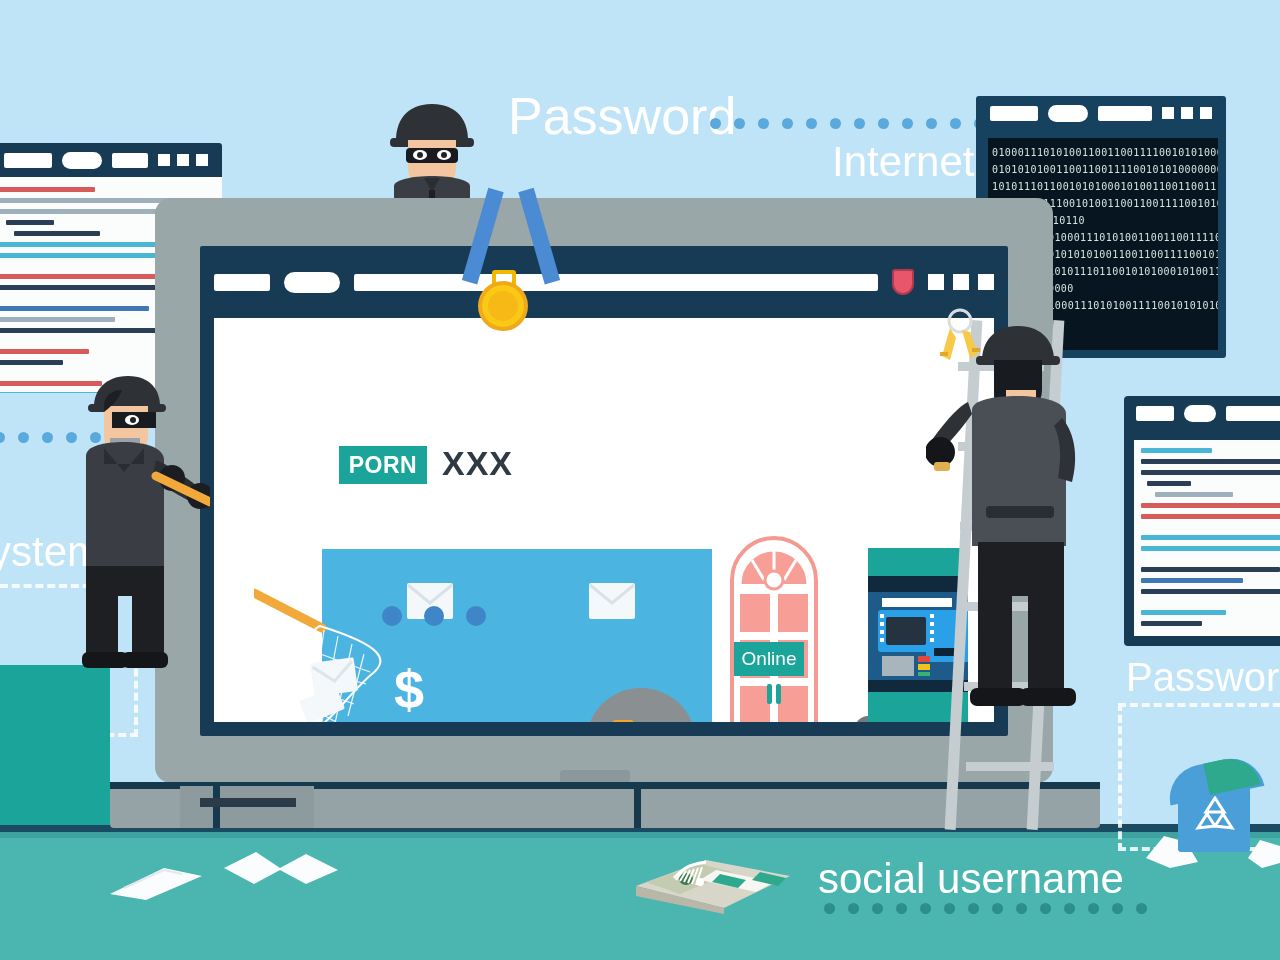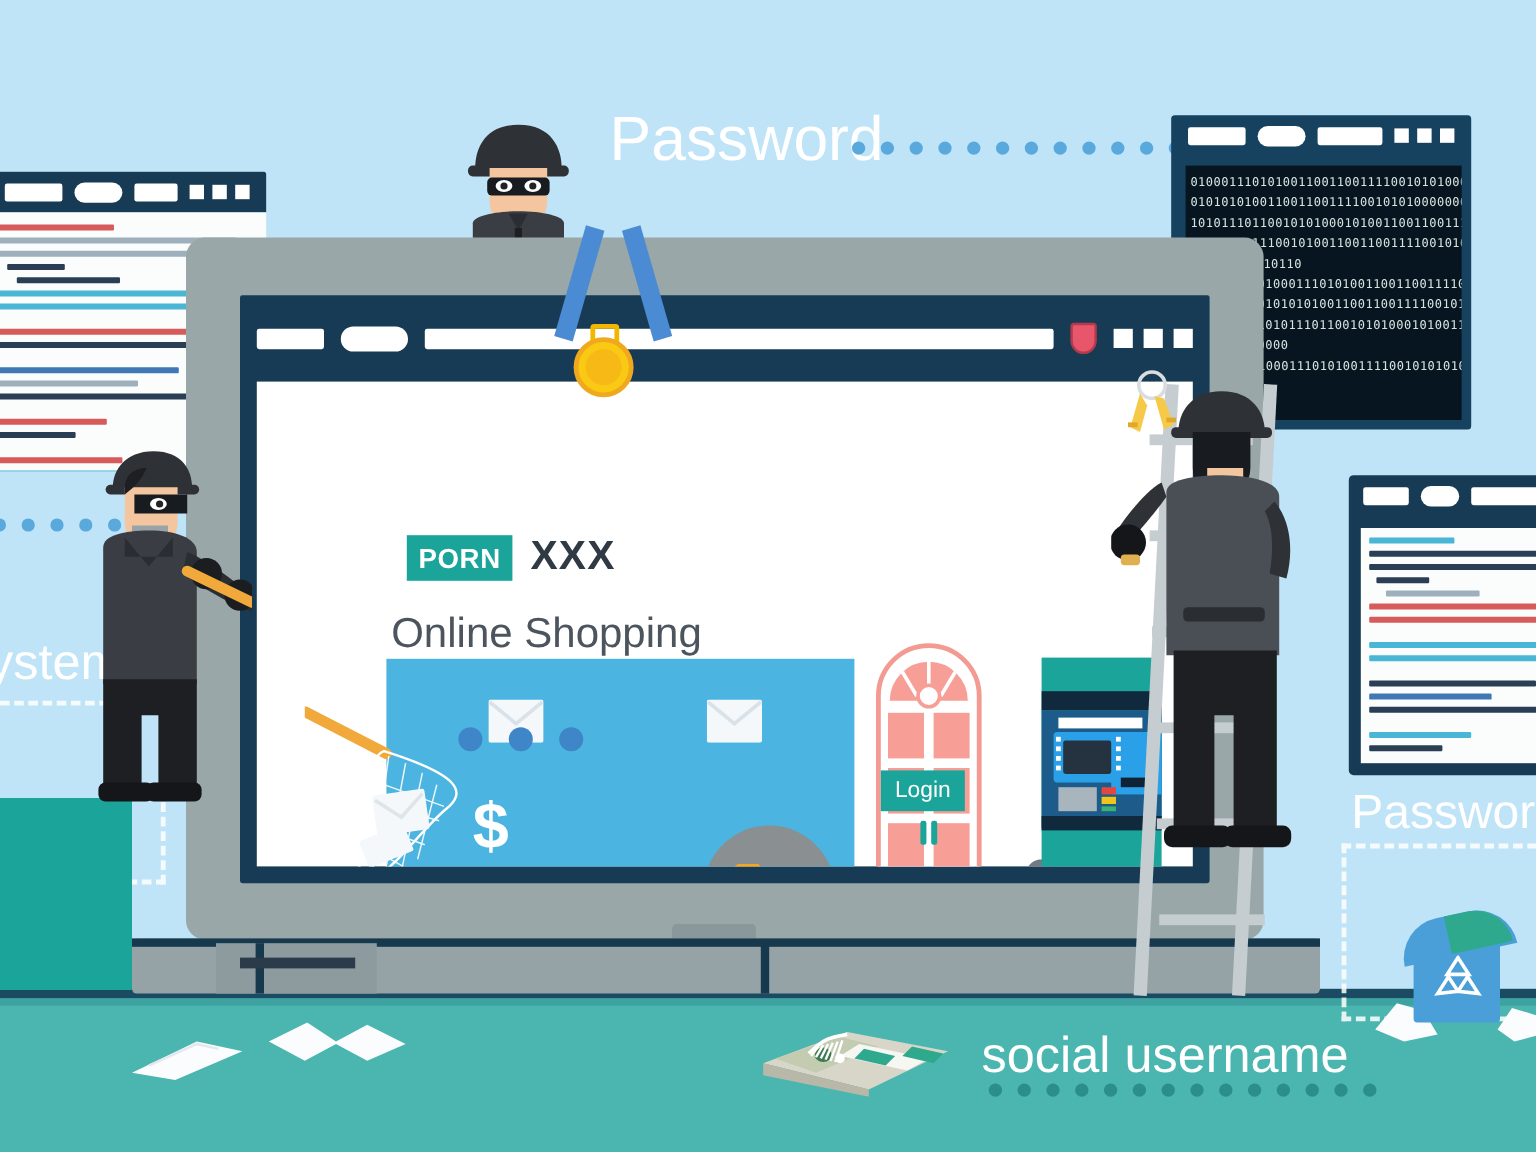--- a/index.html
+++ b/index.html
@@ -175,20 +175,21 @@
       <i class="d"></i>
       <i class="d"></i>
       <i class="d"></i>
     <i class="d"></i>
       <i class="d"></i>
       <i class="d"></i>
       <i class="d"></i>
       <i class="d"></i>
       <i class="d"></i>
   </div>
+  <div class="abs label" id="t-internet">Internet</div>
   <div class="abs label" id="t-system">ystem</div>
   <div class="abs label" id="t-address">dress</div>
   <div class="abs label" id="t-password">Password</div>
   <div class="abs label" id="t-social">social username</div>
   <div class="abs dotrow" id="dots-social">
     <i class="d"></i>
       <i class="d"></i>
       <i class="d"></i>
       <i class="d"></i>
       <i class="d"></i>
@@ -334,21 +335,20 @@
       </div>
 
       <div id="page">
 
         <div class="porn-tag">PORN</div>
         <div class="xxx">XXX</div>
         <svg class="cursor" width="26" height="34" viewBox="0 0 26 34">
           <path d="M2 1 L2 26 L8 20 L12 30 L17 28 L13 18 L21 18 Z" fill="#2b3138" stroke="#fff" stroke-width="1.3"></path>
         </svg>
 
-        <div class="heading">Online Shopping</div>
 
         <div id="hero"></div>
 
         <svg class="abs" style="left:193px;top:265px" width="46" height="36" viewBox="0 0 46 36">
           <rect width="46" height="36" rx="2" fill="#f5f8fa"></rect>
             <path d="M1 2 L23 20 L45 2" stroke="#d9e2e8" stroke-width="3" fill="none"></path>
         </svg>
         <svg class="abs" style="left:375px;top:265px" width="46" height="36" viewBox="0 0 46 36">
           <rect width="46" height="36" rx="2" fill="#f5f8fa"></rect>
             <path d="M1 2 L23 20 L45 2" stroke="#d9e2e8" stroke-width="3" fill="none"></path>
@@ -406,21 +406,21 @@
             <rect x="10" y="104" width="30" height="38" fill="#f79f97"></rect>
             <rect x="48" y="104" width="30" height="38" fill="#f79f97"></rect>
             <rect x="10" y="150" width="30" height="38" fill="#f79f97"></rect>
             <rect x="48" y="150" width="30" height="38" fill="#f79f97"></rect>
             <rect x="10" y="196" width="30" height="38" fill="#f79f97"></rect>
             <rect x="48" y="196" width="30" height="38" fill="#f79f97"></rect>
             <rect x="37" y="148" width="5" height="20" rx="2" fill="#1aa49a"></rect>
             <rect x="46" y="148" width="5" height="20" rx="2" fill="#1aa49a"></rect>
           </svg>
         </div>
-        <div class="login-badge">Login</div>
+        <div class="login-badge">Online</div>
 
         <div id="atm">
           <div class="atm-dark" style="left:0;top:28px;width:100px;height:16px"></div>
           <div class="atm-body" style="left:0;top:44px;width:100px;height:98px"></div>
           <div class="abs" style="left:14px;top:50px;width:70px;height:9px;background:#fff"></div>
           <div class="abs" style="left:58px;top:62px;width:42px;height:52px;background:#2aa0e8"></div>
           <div class="abs" style="left:10px;top:62px;width:60px;height:42px;background:#2aa0e8;border-radius:3px"></div>
           <div class="atm-screen" style="left:18px;top:69px;width:40px;height:28px;border-radius:2px"></div>
           <div class="abs" style="left:12px;top:66px;width:4px;height:4px;background:#fff"></div>
           <div class="abs" style="left:12px;top:74px;width:4px;height:4px;background:#fff"></div>

